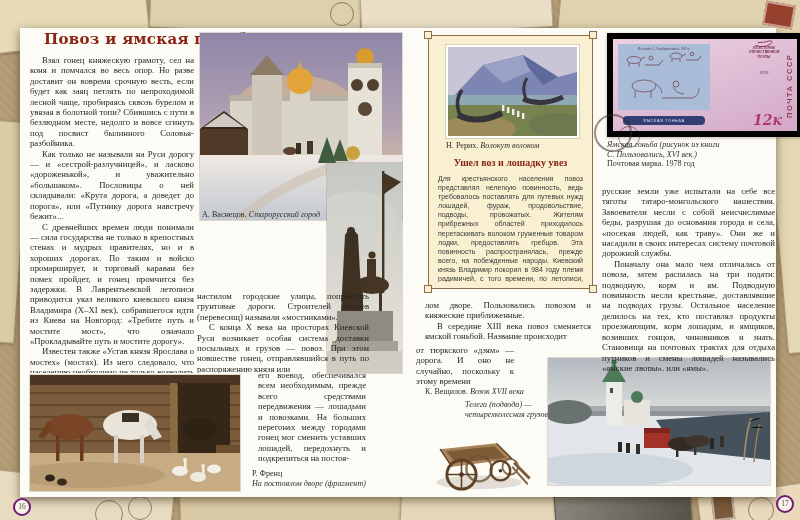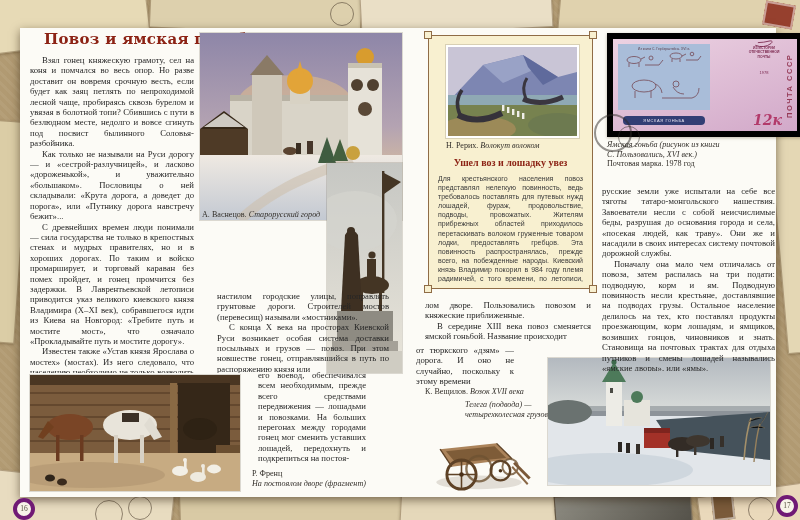--- a/index.html
+++ b/index.html
@@ -57,21 +57,21 @@
   .stamp-value{position:absolute;right:15px;bottom:3px;font-size:14px;font-weight:bold;
     font-style:italic;color:#b23a6a;font-family:"DejaVu Serif",serif;}
   .stamp-series{position:absolute;right:15px;top:7px;width:36px;font-size:3.4px;line-height:4.3px;
     color:#7c2a50;text-align:center;font-weight:bold;font-family:"Liberation Sans",sans-serif;}
   .stamp-year{position:absolute;right:15px;top:31px;width:36px;font-size:4px;color:#7c2a50;
     text-align:center;font-family:"Liberation Sans",sans-serif;}
   .horn{position:absolute;right:20px;top:1px;width:26px;height:7px;}
   .pm-ring{position:absolute;border:2px solid rgba(45,42,38,.5);border-radius:50%;}
   
   .pnum{position:absolute;width:14px;height:14px;border-radius:50%;background:#f8f4e9;
-    border:4px solid #701a75;font-size:7.5px;line-height:14px;text-align:center;color:#55503f;z-index:3;}
+    border:2px solid #701a75;font-size:7.5px;line-height:14px;text-align:center;color:#55503f;z-index:3;}
 </style>
 </head>
 <body>
 
 <div class="collage">
   <div class="pc hand" style="left:-25px;top:-28px;width:170px;height:72px;transform:rotate(-7deg);background:#e7dab6;"></div>
   <div class="pc" style="left:150px;top:-22px;width:210px;height:52px;transform:rotate(2.5deg);background:#ddd0ad;"></div>
   <div class="pc hand" style="left:360px;top:-26px;width:190px;height:56px;transform:rotate(-3deg);background:#eadfc6;"></div>
   <div class="pc hand" style="left:560px;top:-30px;width:250px;height:68px;transform:rotate(5deg);background:#e0d2ae;"></div>
   <div class="mini-stamp" style="left:764px;top:3px;width:30px;height:24px;transform:rotate(10deg);background:#96402e;"></div>
@@ -165,21 +165,21 @@
       <rect x="40" y="96" width="9" height="20" fill="#443524"></rect>
       <circle cx="45" cy="92" r="3.6" fill="#443524"></circle>
       <path d="M18,72 q6,-10 13,0 l4,76 l-21,0 Z" fill="#3e3022"></path>
       <circle cx="24" cy="68" r="4" fill="#3e3022"></circle>
       <rect x="10" y="148" width="56" height="30" fill="#8e8b82"></rect>
       <rect x="5" y="178" width="66" height="10" fill="#a5a198"></rect>
       <rect x="0" y="188" width="75" height="22" fill="#cfccc2"></rect>
     </svg>
   </div>
 
-  <div class="tb" style="left:177px;top:263px;width:172px;height:82px;margin-left:20px;">
+  <div class="tb" style="left:177px;top:263px;width:172px;height:82px;">
     <p class="cont">настилом городские улицы, поправлять грунтовые дороги. Строителей мостов (перевесищ) называли «мостниками».</p>
     <p>С конца X века на просторах Киевской Руси возникает особая система доставки посыльных и грузов — повоз. При этом новшестве гонец, отправлявшийся в путь по распоряжению князя или</p>
   </div>
   <div class="tb" style="left:238px;top:342px;width:108px;height:98px;">
     <p class="cont">его воевод, обеспечивался всем необходимым, прежде всего средствами передвижения — лошадьми и повозками. На больших перегонах между городами гонец мог сменить уставших лошадей, передохнуть и подкрепиться на постоя-</p>
   </div>
 
   <div class="img" style="left:10px;top:347px;width:210px;height:116px;">
     <svg viewBox="0 0 210 116">
       <rect width="210" height="80" fill="#7b5c3d"></rect>

